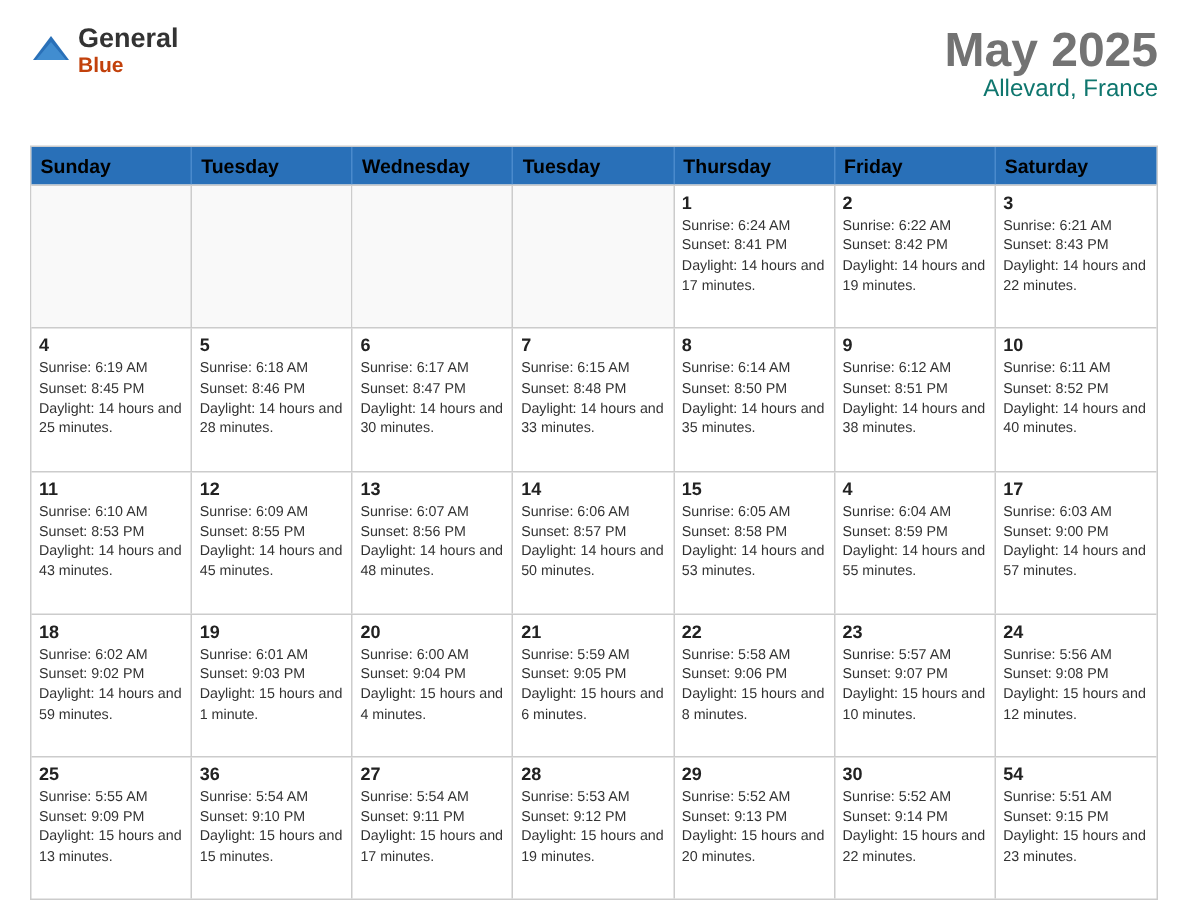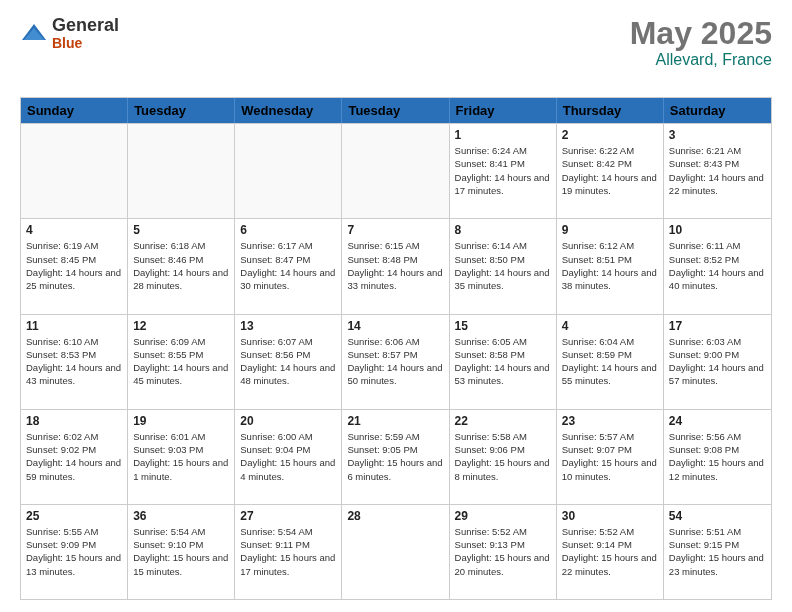--- a/index.html
+++ b/index.html
@@ -133,22 +133,22 @@
       <div class="title-location">Allevard, France</div>
     </div>
   </div>
 
   <div class="calendar">
     <div class="cal-header">
     <div class="cal-header-cell">Sunday</div>
         <div class="cal-header-cell">Tuesday</div>
         <div class="cal-header-cell">Wednesday</div>
         <div class="cal-header-cell">Tuesday</div>
+        <div class="cal-header-cell">Thursday</div>
         <div class="cal-header-cell">Friday</div>
-        <div class="cal-header-cell">Thursday</div>
         <div class="cal-header-cell">Saturday</div>
       </div>
     <div class="cal-body">
     <div class="cal-row">
           <div class="cal-cell empty"></div>
           <div class="cal-cell empty"></div>
           <div class="cal-cell empty"></div>
           <div class="cal-cell empty"></div>
           <div class="cal-cell">
             <div class="day-number">1</div>
@@ -261,20 +261,21 @@
           <div class="cal-cell">
             <div class="day-number">36</div>
             <div class="sun-info">Sunrise: 5:54 AM<br>Sunset: 9:10 PM<br>Daylight: 15 hours and 15 minutes.</div>
           </div>
           <div class="cal-cell">
             <div class="day-number">27</div>
             <div class="sun-info">Sunrise: 5:54 AM<br>Sunset: 9:11 PM<br>Daylight: 15 hours and 17 minutes.</div>
           </div>
           <div class="cal-cell">
             <div class="day-number">28</div>
+            <div class="sun-info">Sunrise: 5:53 AM<br>Sunset: 9:12 PM<br>Daylight: 15 hours and 19 minutes.</div>
           </div>
           <div class="cal-cell">
             <div class="day-number">29</div>
             <div class="sun-info">Sunrise: 5:52 AM<br>Sunset: 9:13 PM<br>Daylight: 15 hours and 20 minutes.</div>
           </div>
           <div class="cal-cell">
             <div class="day-number">30</div>
             <div class="sun-info">Sunrise: 5:52 AM<br>Sunset: 9:14 PM<br>Daylight: 15 hours and 22 minutes.</div>
           </div>
           <div class="cal-cell">

